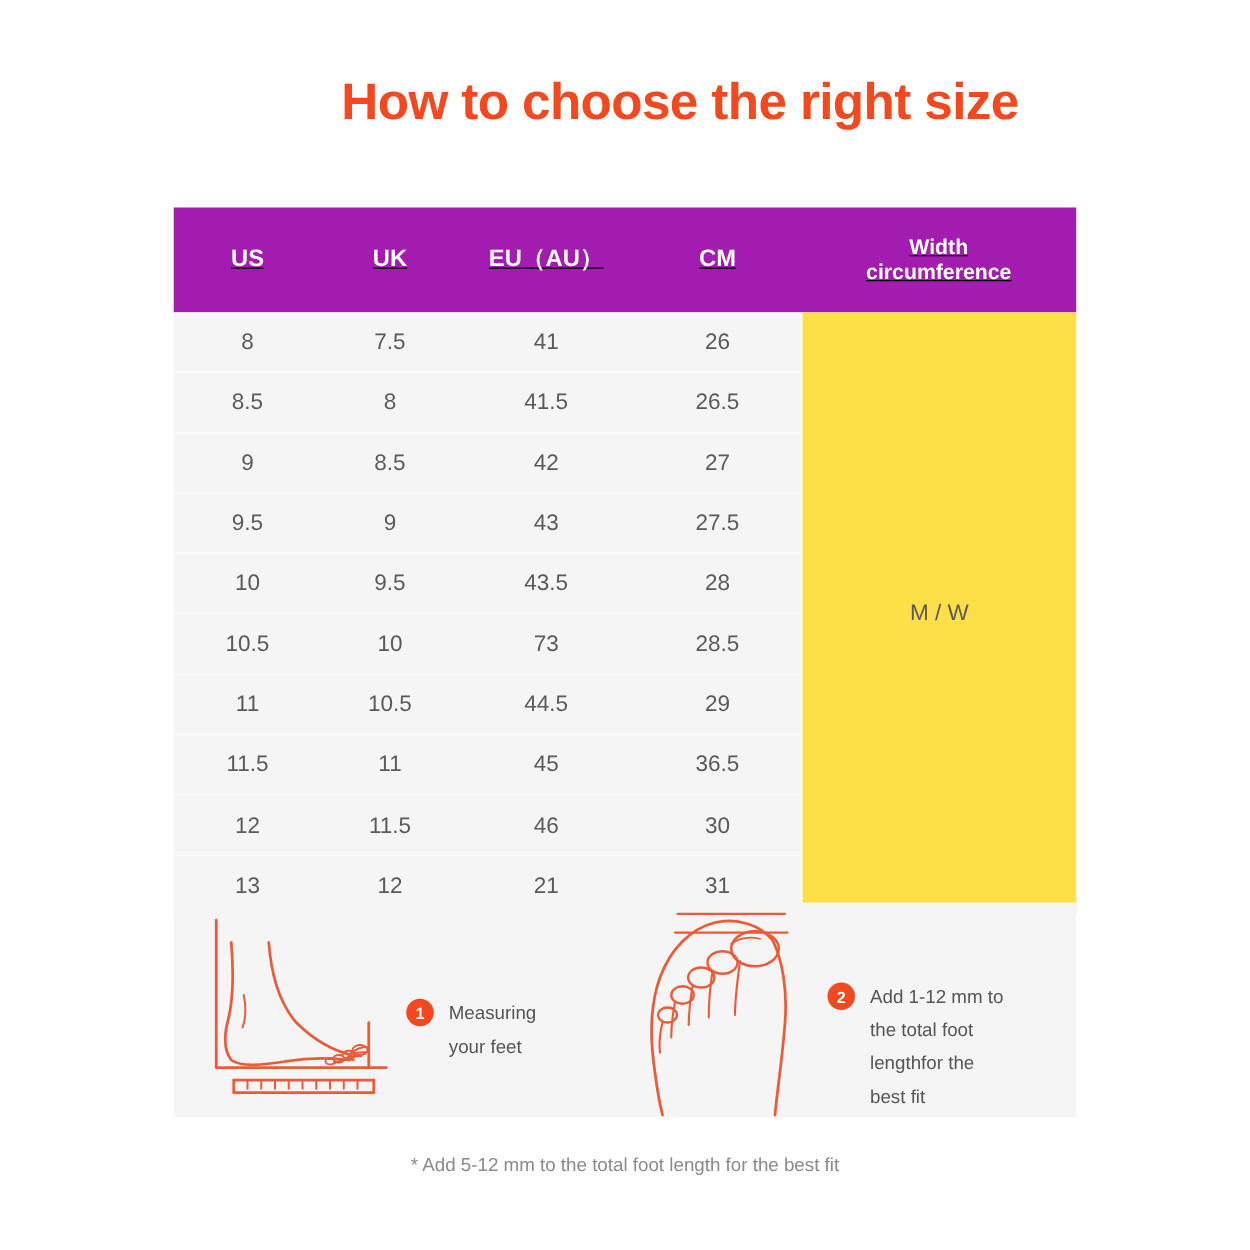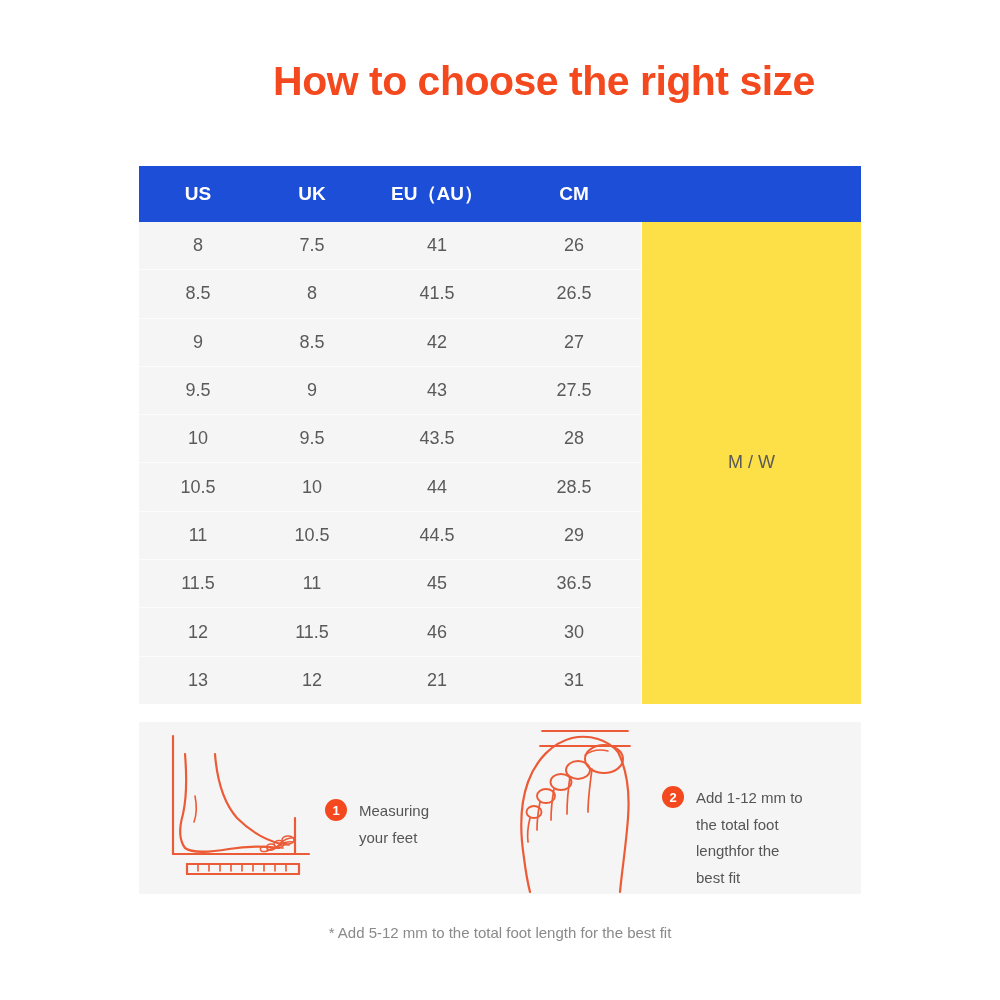--- a/index.html
+++ b/index.html
@@ -38,22 +38,23 @@
   
   .size-table {
     position: absolute;
     left: 139px;
     top: 166px;
     width: 722px;
   }
 
   .table-head {
     display: flex;
-    background: #1d4ed8;
-    height: 56px;
+    background: #a21caf;
+    height: 84px;
+    text-decoration: underline;
   }
   .th {
     color: #ffffff;
     font-size: 19px;
     font-weight: bold;
     display: flex;
     align-items: center;
     justify-content: center;
     text-align: center;
     line-height: 1.18;
@@ -182,20 +183,22 @@
 
   <div class="title">How to choose the right size</div>
 
   <div class="size-table">
 
     <div class="table-head">
       <div class="th us">US</div>
       <div class="th uk">UK</div>
       <div class="th eu">EU（AU）</div>
       <div class="th cm">CM</div>
+      <div class="th width-circ" style="white-space: pre-line;">Width
+circumference</div>
     </div>
 
     <div class="table-body">
       <div class="body-left">
 
         <div class="trow">
           <div class="td us">8</div>
           <div class="td uk">7.5</div>
           <div class="td eu">41</div>
           <div class="td cm">26</div>
@@ -225,21 +228,21 @@
         <div class="trow">
           <div class="td us">10</div>
           <div class="td uk">9.5</div>
           <div class="td eu">43.5</div>
           <div class="td cm">28</div>
         </div>
 
         <div class="trow">
           <div class="td us">10.5</div>
           <div class="td uk">10</div>
-          <div class="td eu">44</div>
+          <div class="td eu">73</div>
           <div class="td cm">28.5</div>
         </div>
 
         <div class="trow">
           <div class="td us">11</div>
           <div class="td uk">10.5</div>
           <div class="td eu">44.5</div>
           <div class="td cm">29</div>
         </div>
 

